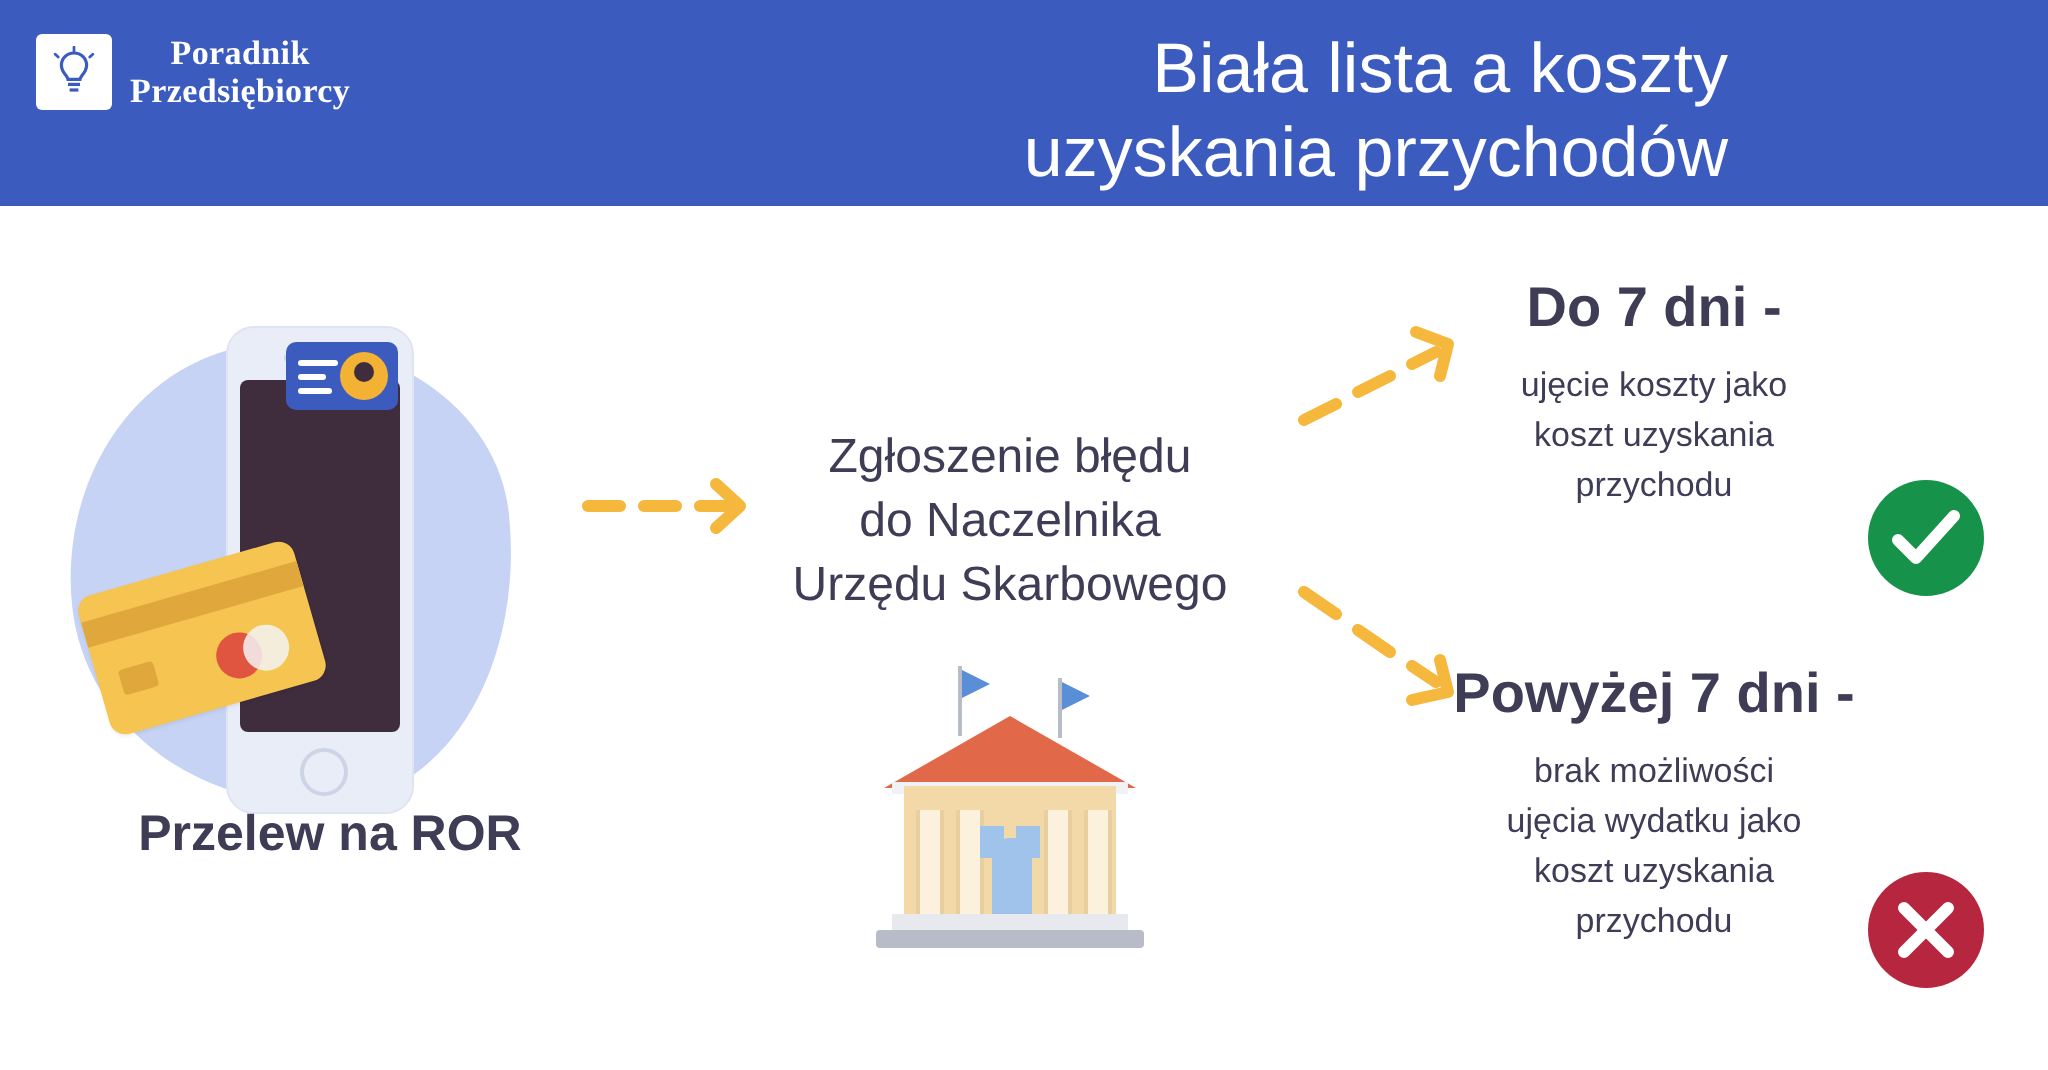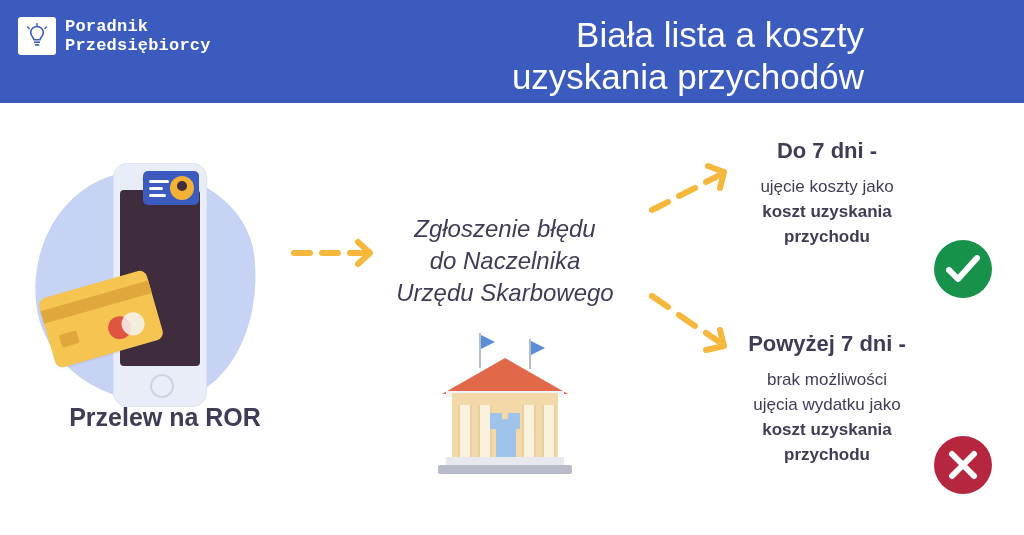--- a/index.html
+++ b/index.html
@@ -37,25 +37,26 @@
     height: 38px;
     background: #ffffff;
     border-radius: 3px;
     display: flex;
     align-items: center;
     justify-content: center;
   }
   .brand-mark svg { display: block; }
   .brand-text {
     color: #ffffff;
-    font-family: Liberation Mono, monospace;
+    font-family: Liberation Serif, serif;
     font-weight: bold;
     font-size: 17px;
     line-height: 19px;
     letter-spacing: .2px;
+    text-align: center;
   }
   .brand-text div { white-space: nowrap; }
 
   .header-title {
     position: absolute;
     left: 0;
     top: 14px;
     width: 864px;
     text-align: right;
     color: #ffffff;
@@ -228,21 +229,21 @@
   .middle-text {
     position: absolute;
     left: 355px;
     top: 110px;
     width: 300px;
     text-align: center;
     font-size: 24px;
     line-height: 32px;
     color: #3f3d56;
   }
-  .middle-text span { display: block; font-style: italic; }
+  .middle-text span { display: block; }
 
   
   .bank {
     position: absolute;
     left: 430px;
     top: 230px;
     width: 150px;
     height: 150px;
   }
   .bank .base {
@@ -336,31 +337,31 @@
 
   
   .outcome {
     position: absolute;
     width: 230px;
     text-align: center;
   }
   .outcome.top { left: 712px; top: 35px; }
   .outcome.bottom { left: 712px; top: 228px; }
   .outcome .heading {
-    font-size: 22px;
+    font-size: 28px;
     font-weight: bold;
     color: #3f3d56;
     margin-bottom: 10px;
   }
   .outcome .detail {
     font-size: 17px;
     line-height: 25px;
     color: #3f3d56;
   }
-  .outcome .detail b { font-weight: bold; }
+  .outcome .detail b { font-weight: normal; }
 
   .mark {
     position: absolute;
     width: 58px;
     height: 58px;
     border-radius: 50%;
     display: flex;
     align-items: center;
     justify-content: center;
   }

